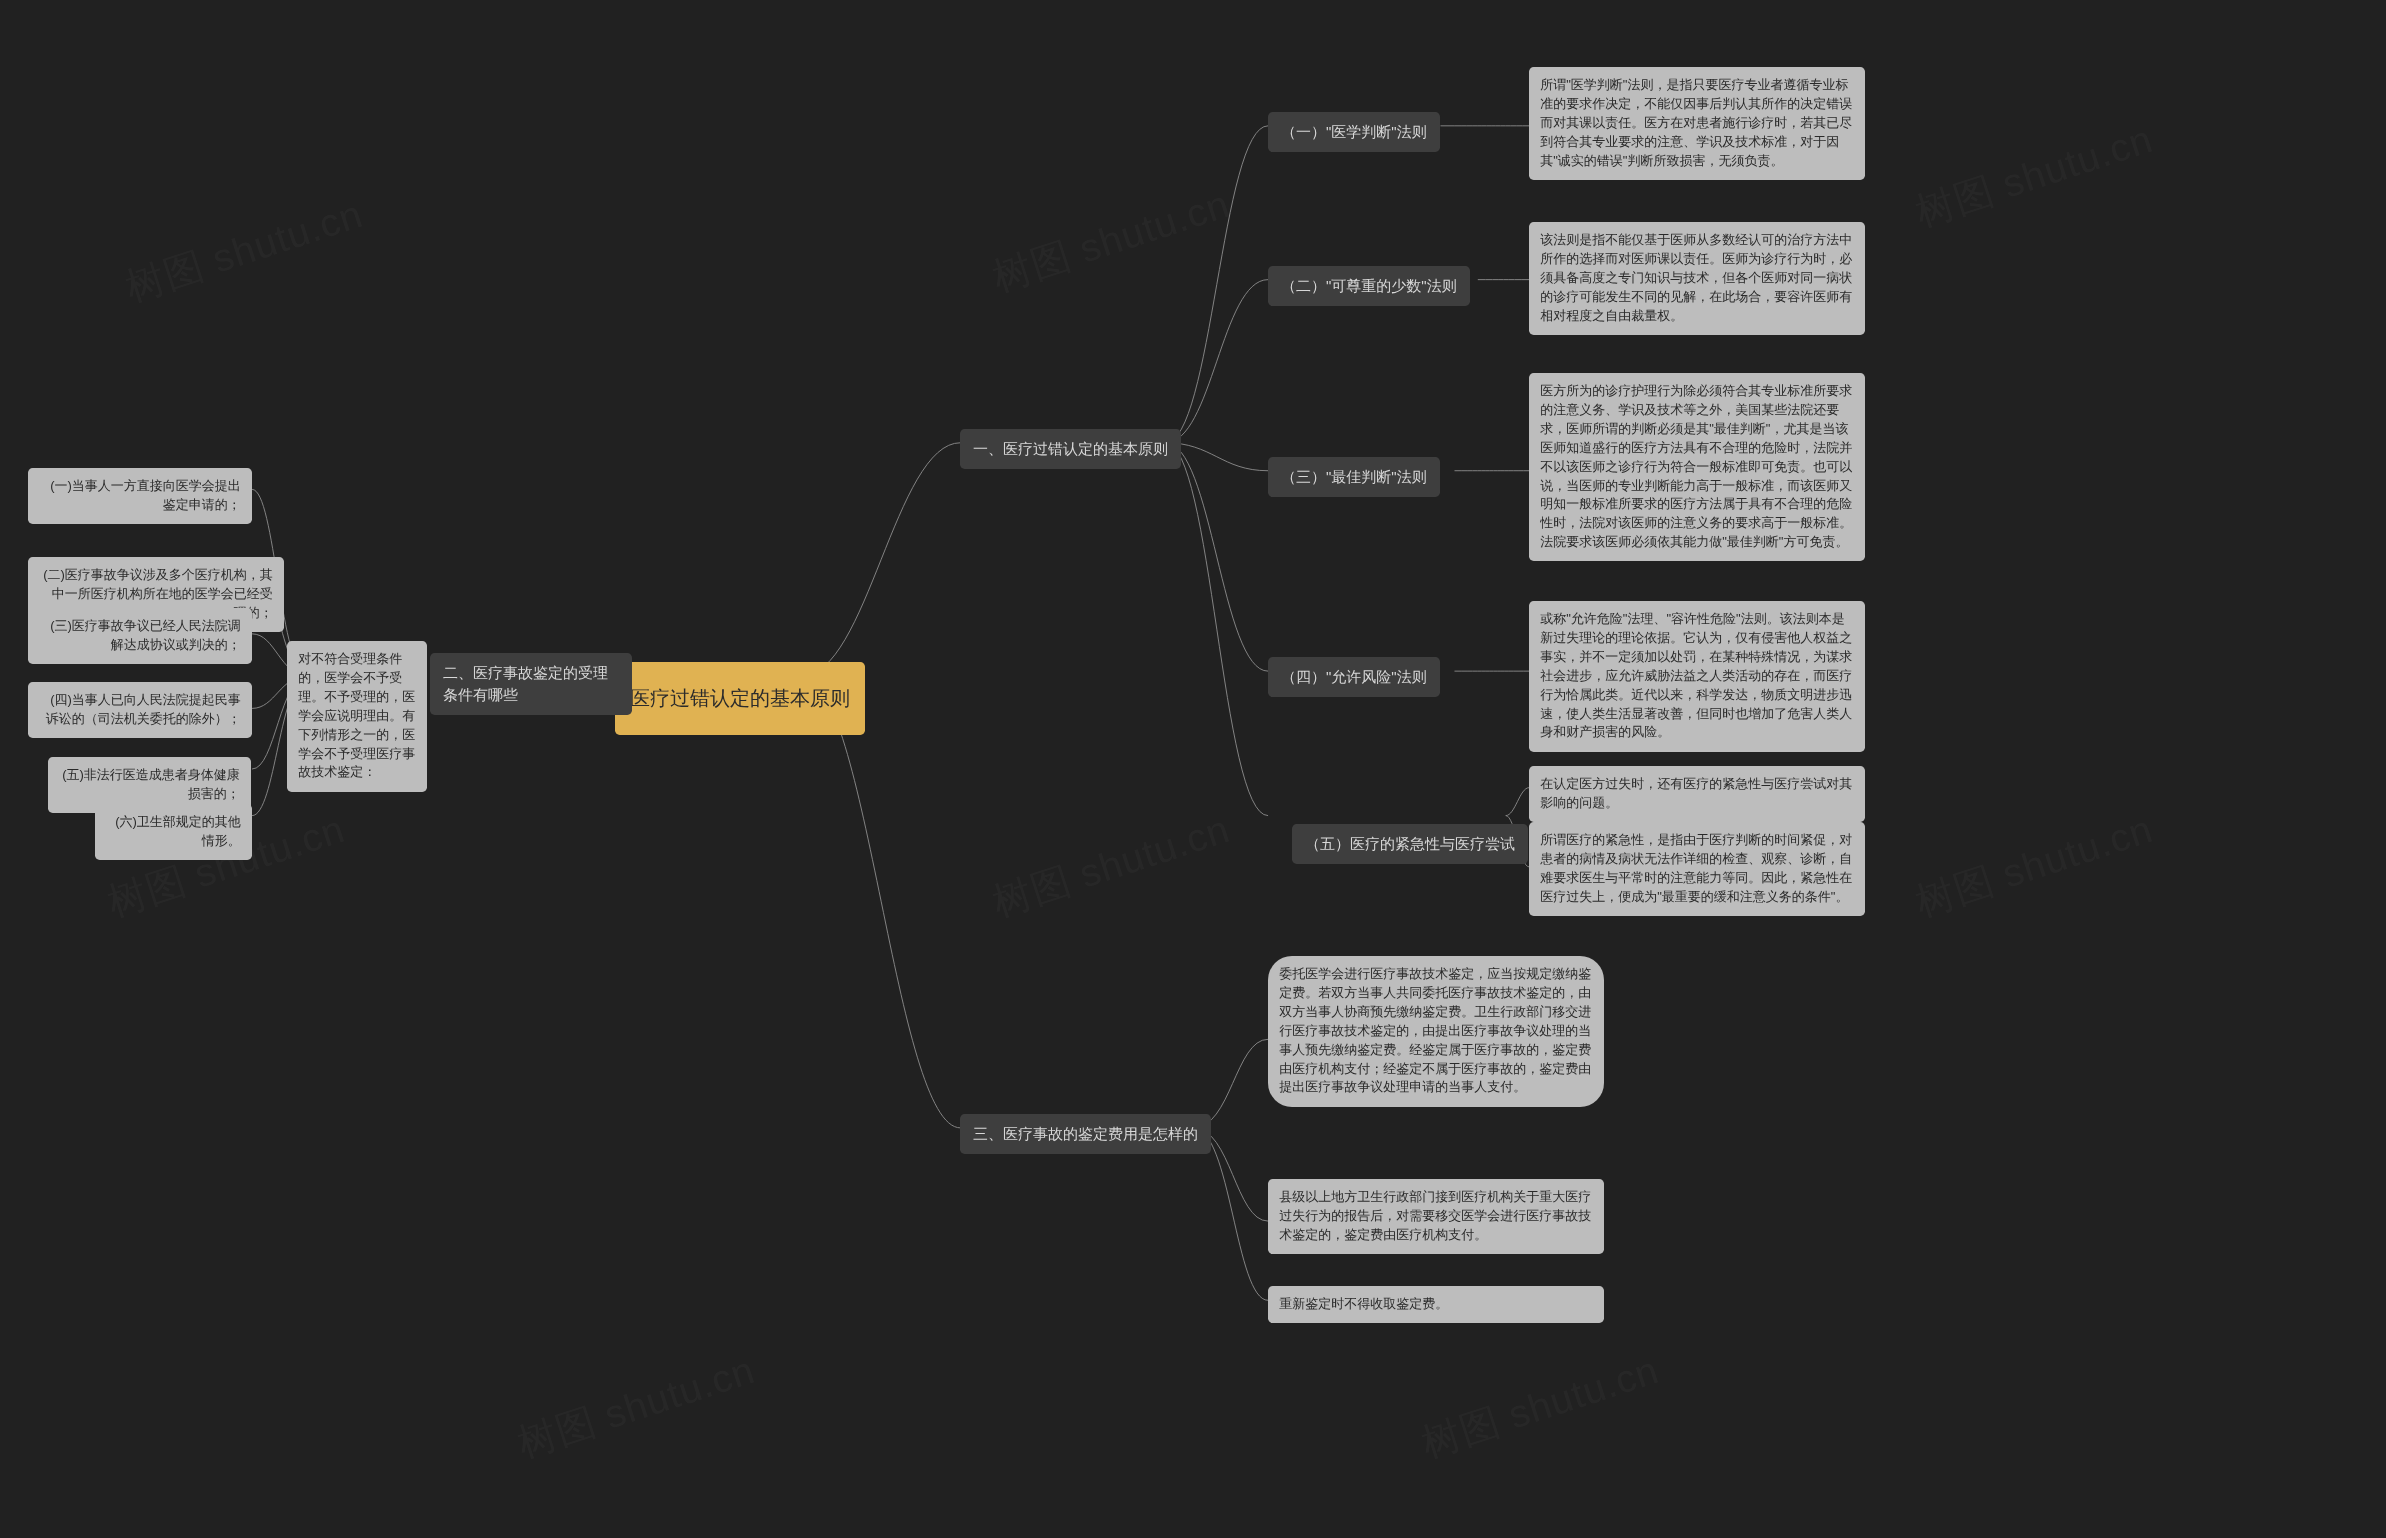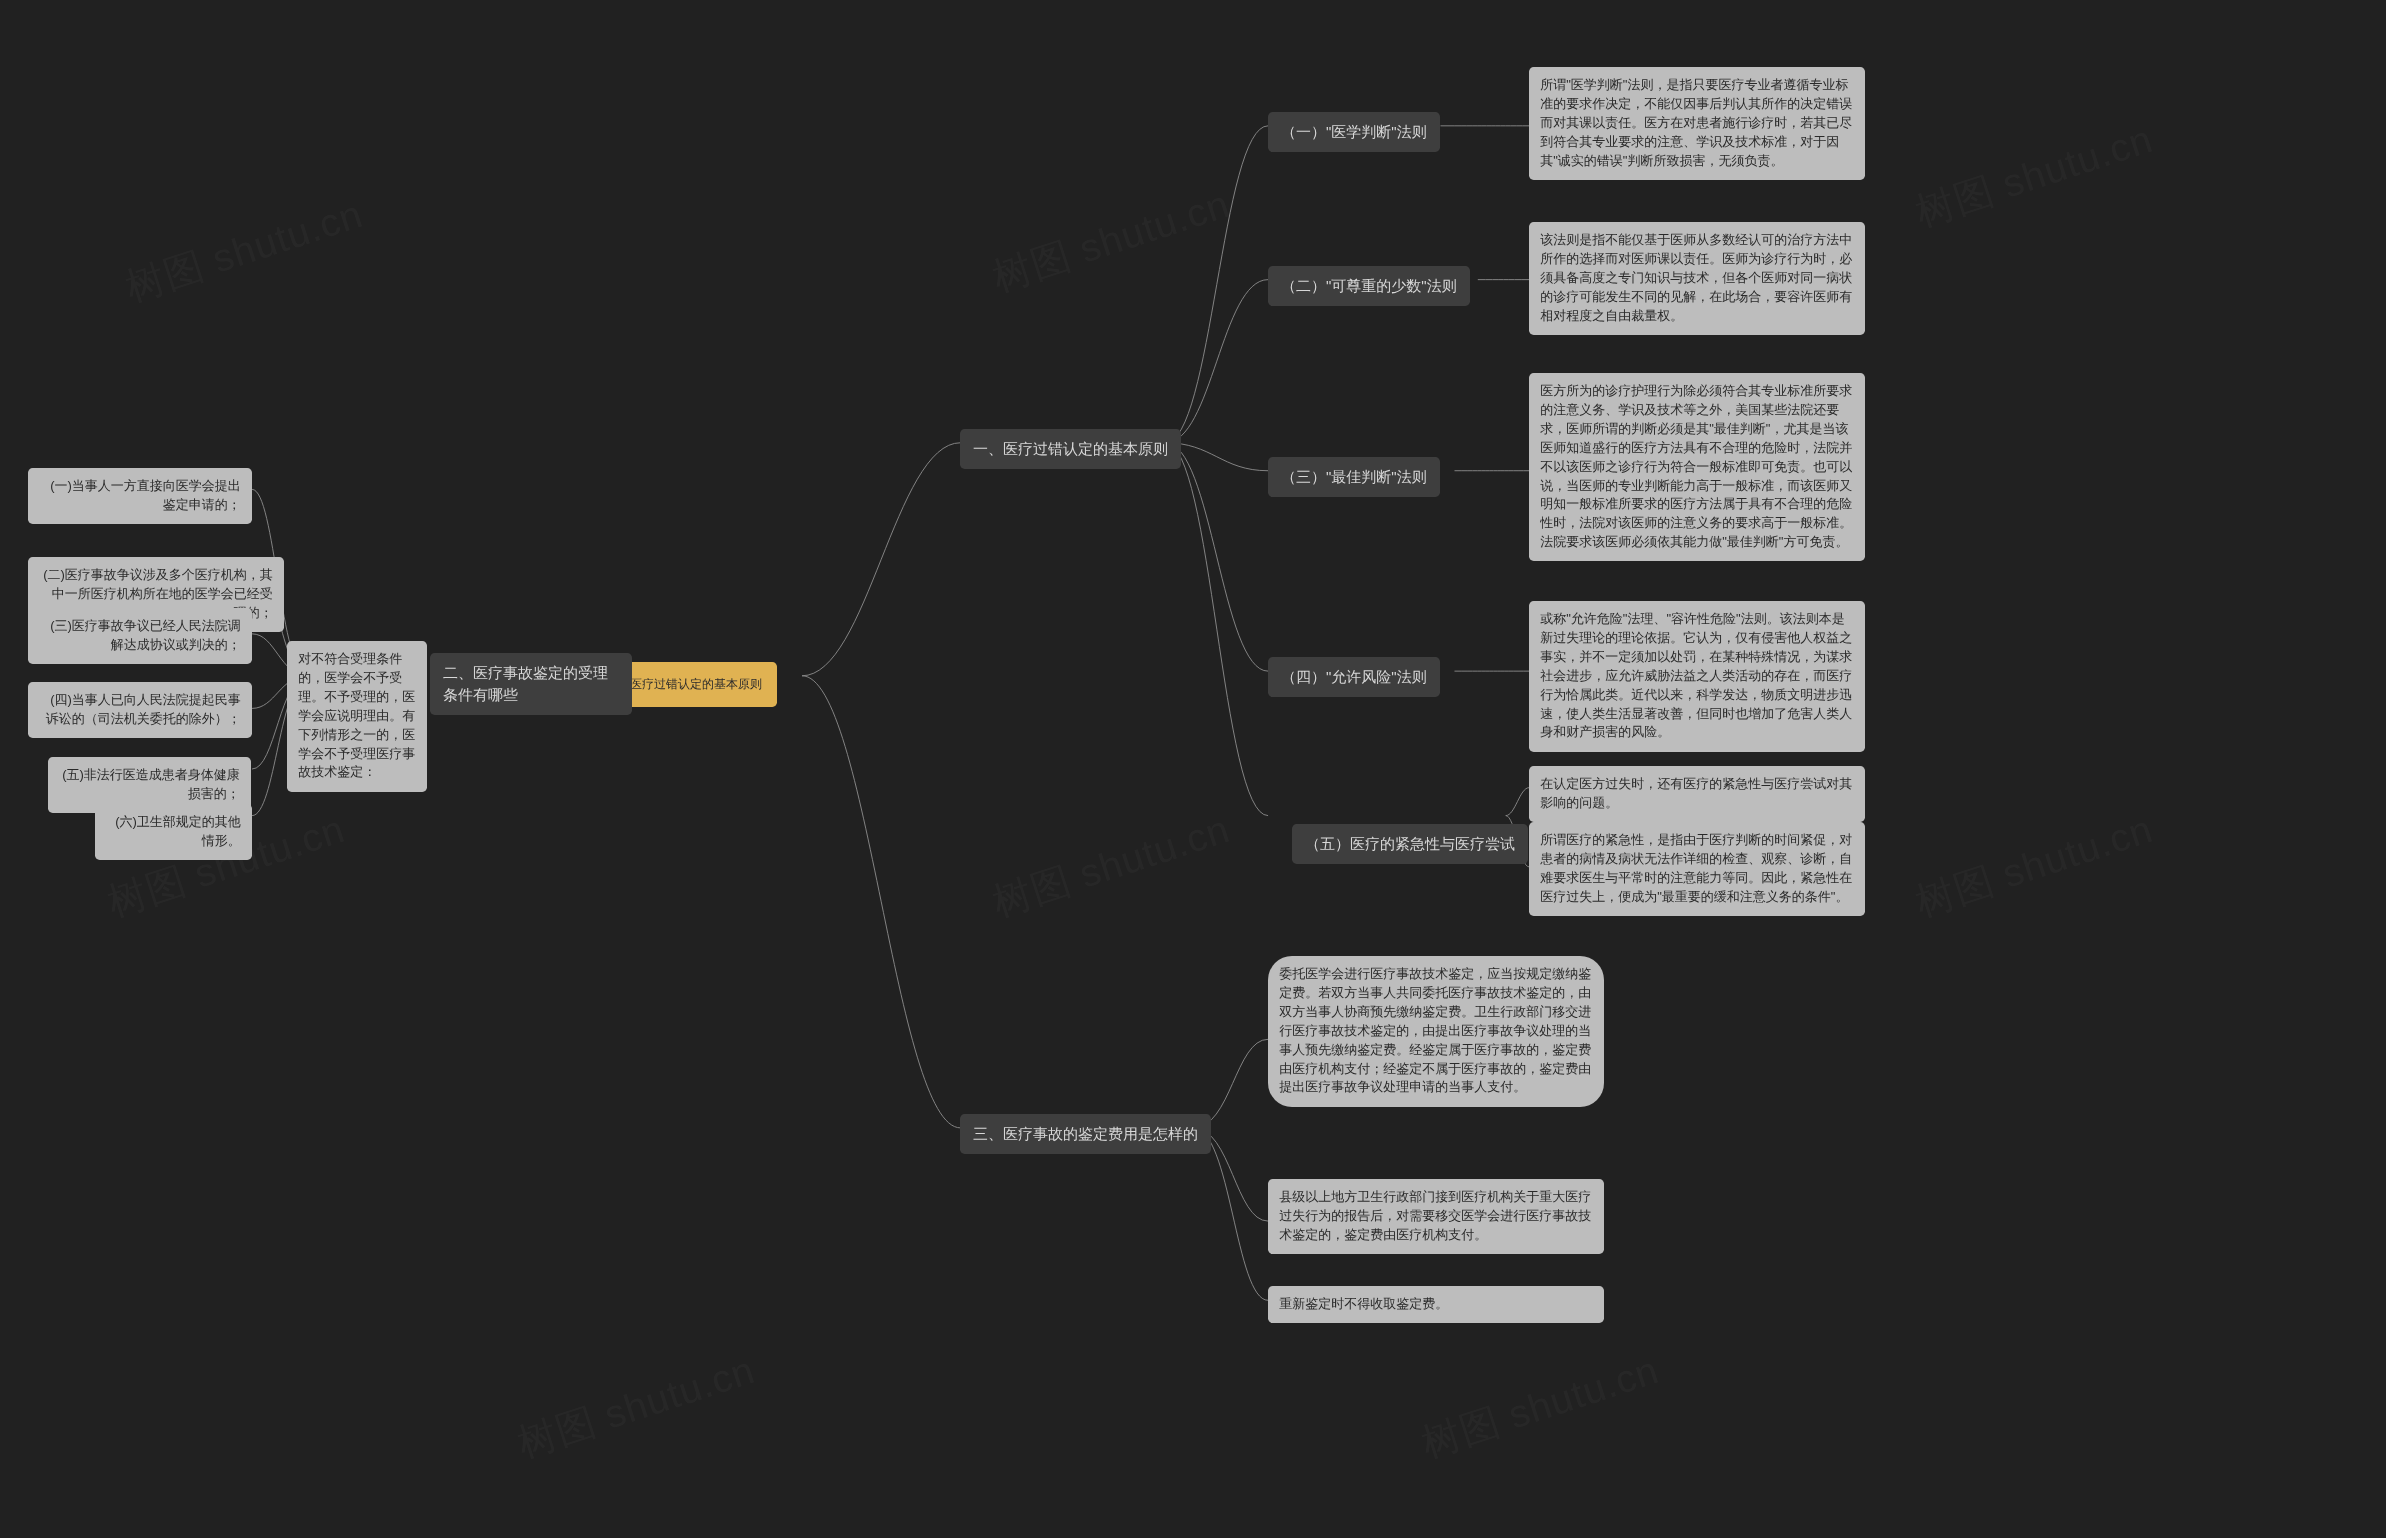--- a/index.html
+++ b/index.html
@@ -41,23 +41,23 @@
   border-radius: 4.7px;
   font-size: 14px;
   line-height: 1.45;
   padding: 7.5px 11.2px;
   color: #d0d0d0;
   background: #3a3a3a;
 }
 .node.root {
   background: #e0b252;
   color: #2b2b2b;
-  font-size: 12px;
+  font-size: 20px;
   font-weight: 500;
-  padding: 14px 15px;
+  padding: 22px 15px;
 }
 .node.branch {
   background: #3e3e3e;
   color: #d8d8d8;
   font-size: 15px;
   padding: 9.3px 13px;
 }
 .node.leaf {
   background: #bdbdbd;
   color: #2a2a2a;

